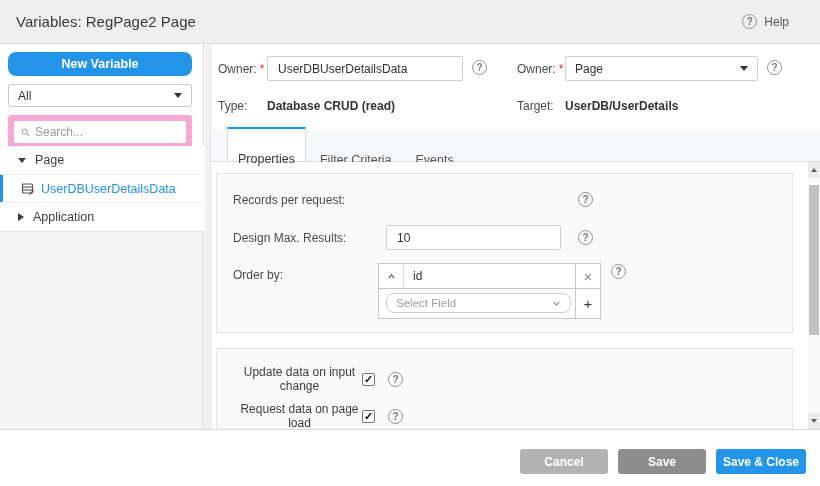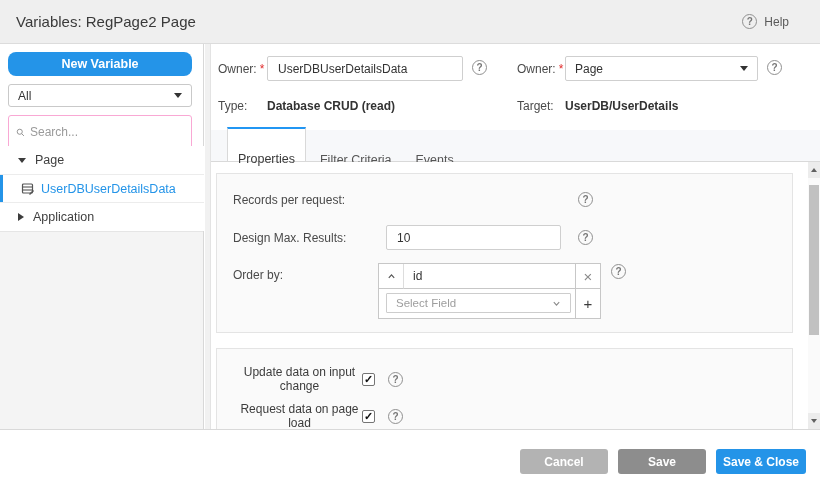--- a/index.html
+++ b/index.html
@@ -28,21 +28,21 @@
   .btn-new { position: absolute; left: 8px; top: 8px; width: 184px; height: 24px;
              background: #2494e8; color: #fff; border: none; border-radius: 8px;
              font-size: 12.5px; font-weight: bold; font-family: "Liberation Sans", sans-serif; cursor: pointer; }
   .side-select { position: absolute; left: 8px; top: 40px; width: 184px; height: 23px;
                  border: 1px solid #c9c9c9; border-radius: 3px; background: #fff;
                  display: flex; align-items: center; padding: 0 9px; cursor: pointer; }
   .side-select .val { flex: 1; color: #333; }
   .caret-down { width: 0; height: 0; border-left: 4px solid transparent;
                 border-right: 4px solid transparent; border-top: 5px solid #333; }
   .searchbox { position: absolute; left: 8px; top: 71px; width: 184px; height: 34px;
-               border: 1px solid #f9a8d4; border-radius: 3px; background: #fff;
+               border: 6px solid #f9a8d4; border-radius: 3px; background: #fff;
                display: flex; align-items: center; padding: 0 7px; gap: 5px; }
   .searchbox input { border: none; outline: none; flex: 1; font-size: 12px;
                      font-family: "Liberation Sans", sans-serif; color: #333; background: transparent; }
   .searchbox input::placeholder { color: #9a9a9a; }
 
   .tree { position: absolute; left: 0; top: 102px; width: 204px; }
   .tree-row { position: relative; height: 28px; display: flex; align-items: center;
               padding-left: 18px; gap: 9px; cursor: pointer; color: #3f3f3f; font-size: 12.5px; background: #fff; }
   .tree-row.selected { height: 29px; border-top: 1px solid #ececec; border-bottom: 1px solid #ececec;
                        color: #2494e8; padding-left: 21px; gap: 6px; }
@@ -90,21 +90,21 @@
   .orderby { position: absolute; left: 161px; top: 89px; width: 223px; height: 56px;
              border: 1px solid #c7c7c7; background: #fff;
              display: grid; grid-template-columns: 25px 1fr 25px; grid-template-rows: 25px 29px; }
   .ob-cell { display: flex; align-items: center; justify-content: center; }
   .ob-up { border-right: 1px solid #ddd; border-bottom: 1px solid #c7c7c7; cursor: pointer; }
   .ob-val { border-bottom: 1px solid #c7c7c7; justify-content: flex-start; padding-left: 9px; color: #333; cursor: text; }
   .ob-x { border-left: 1px solid #c7c7c7; border-bottom: 1px solid #c7c7c7; cursor: pointer;
           color: #8a8a8a; font-size: 15px; }
   .ob-x::before { content: "\00d7"; }
   .ob-selwrap { grid-column: 1 / 3; padding: 4px 4px 5px 7px; }
-  .ob-select { width: 100%; height: 100%; border: 1px solid #cdcdcd; border-radius: 1px; background: #fff;
+  .ob-select { width: 100%; height: 100%; border: 1px solid #cdcdcd; border-radius: 8px; background: #fff;
                display: flex; align-items: center; padding: 0 9px; cursor: pointer; }
   .ob-select .ph { flex: 1; color: #9e9e9e; font-size: 11.5px; }
   .ob-plus { border-left: 1px solid #c7c7c7; cursor: pointer; color: #3c3c3c; font-size: 15px; }
   .ob-plus::before { content: "+"; }
   .chev { width: 9px; height: 9px; flex: 0 0 auto; }
 
   
   .chk-row { position: absolute; left: 20px; display: flex; align-items: center; text-align: center; }
   .chk-row .lbl { width: 125px; color: #3c3c3c; }
   .checkbox { width: 13px; height: 13px; border: 1px solid #757575; border-radius: 2px; background: #fff;

